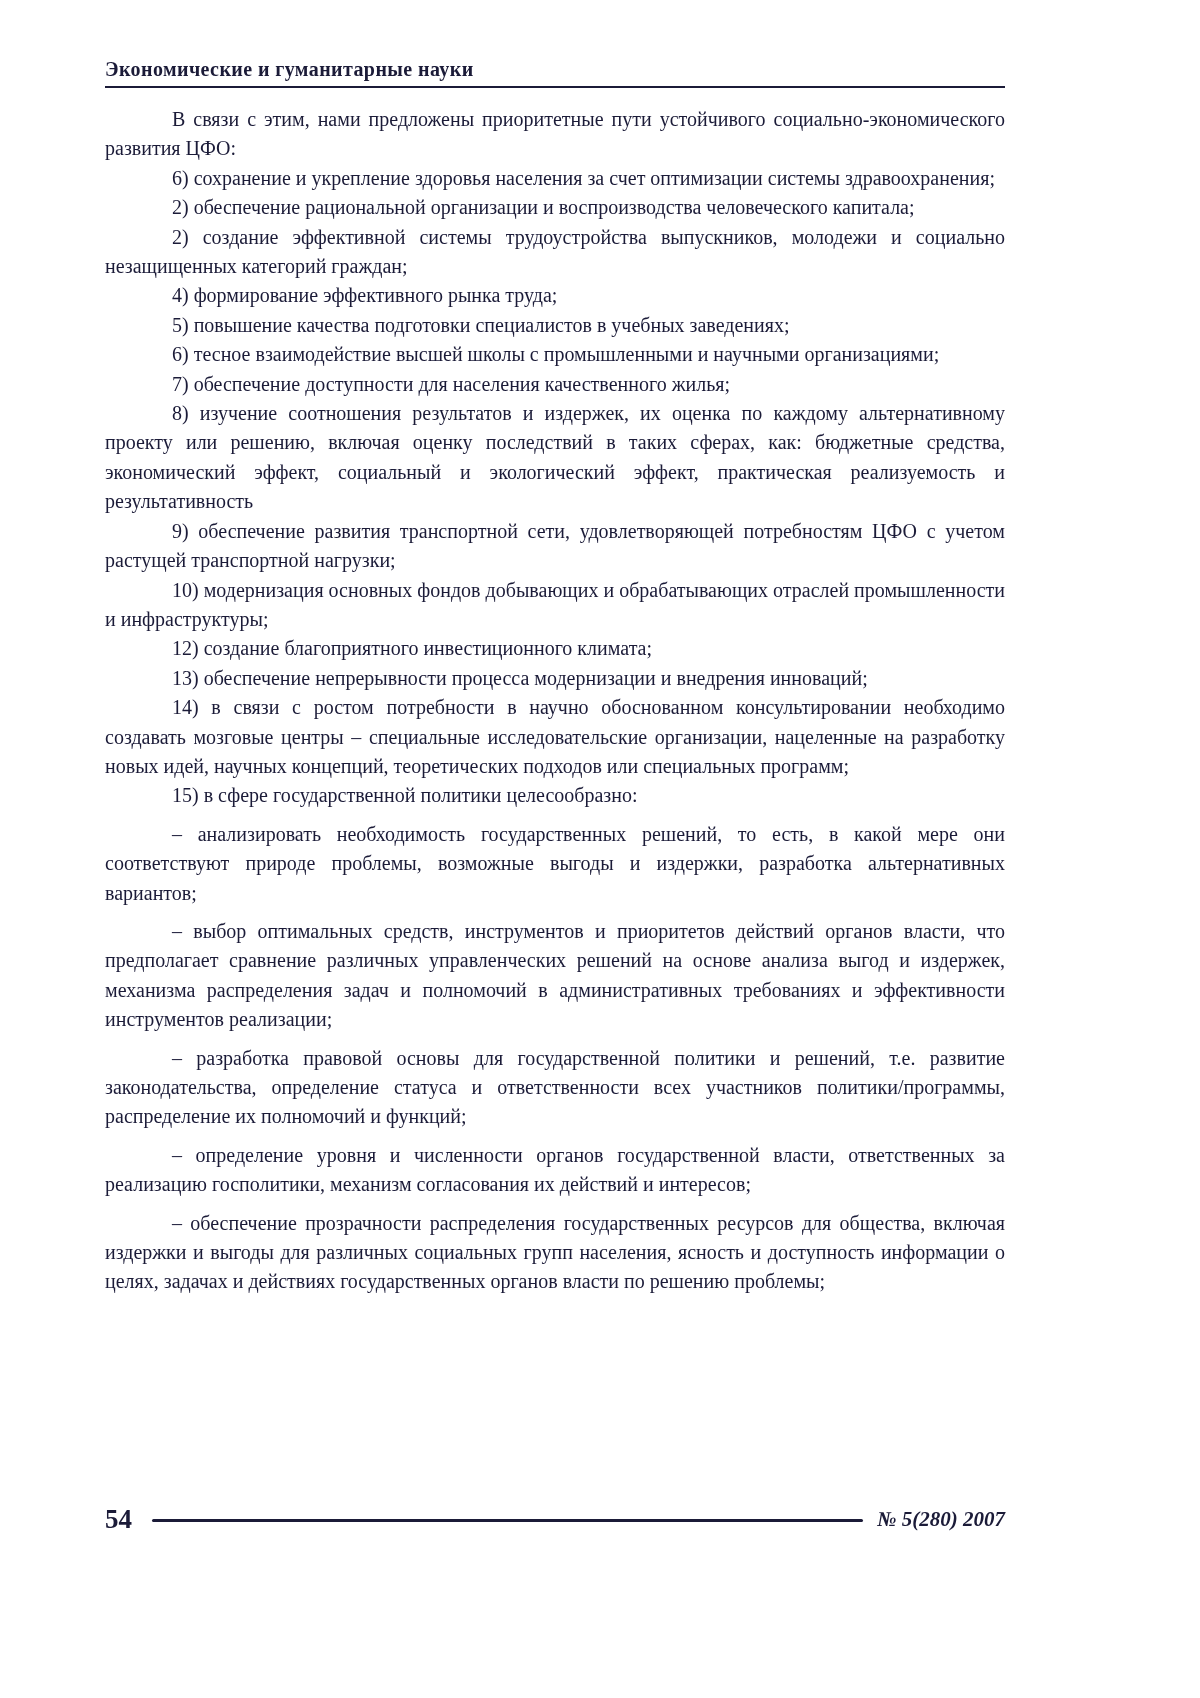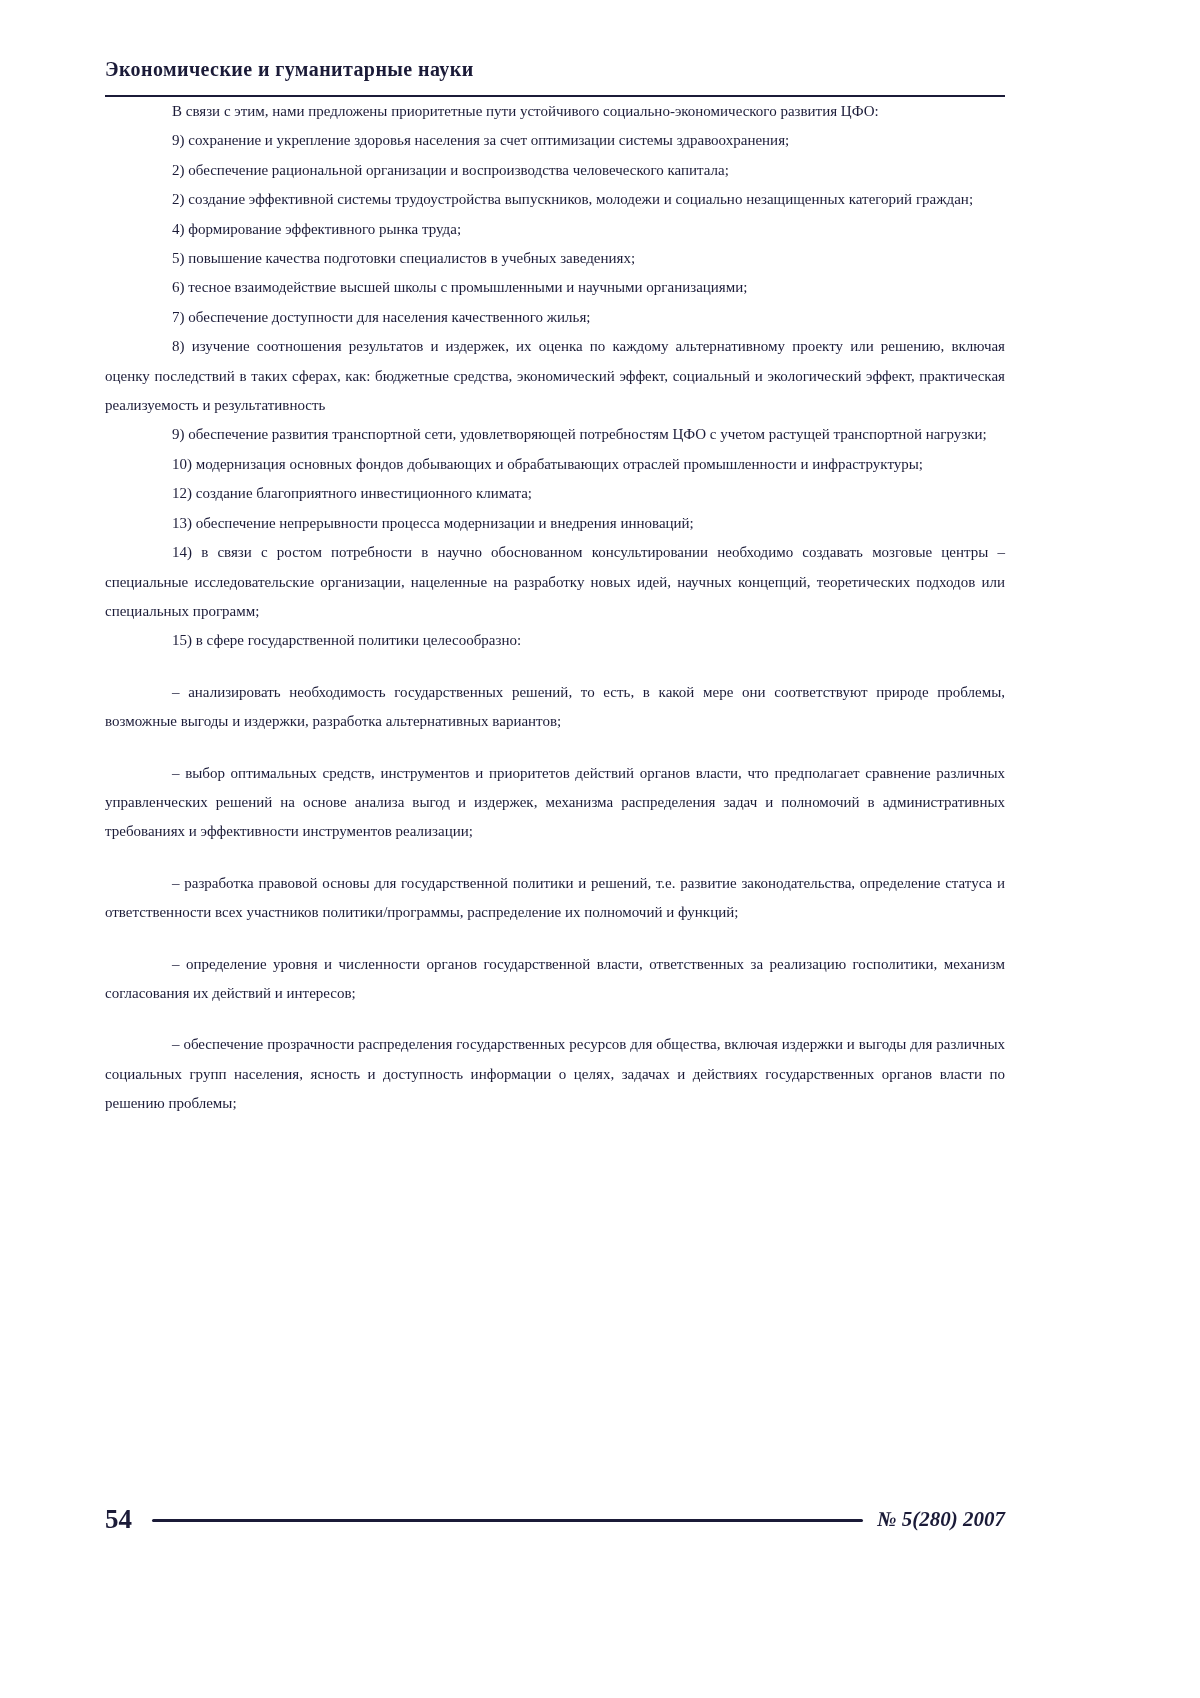--- a/index.html
+++ b/index.html
@@ -17,37 +17,37 @@
     overflow: hidden;
   }
   .content {
     position: absolute;
     left: 105px;
     top: 58px;
     width: 900px;
   }
   .page-header {
     border-bottom: 2.5px solid #1b1b38;
-    padding-bottom: 14px;
-    margin-bottom: 0;
+    padding-bottom: 5px;
+    margin-bottom: 17px;
   }
   .header-title {
     font-weight: bold;
     font-size: 20px;
     letter-spacing: 0.4px;
   }
   .body-text p {
     margin: 0;
-    font-size: 15px;
+    font-size: 20px;
     line-height: 29.4px;
     text-align: justify;
     text-indent: 67px;
   }
   .body-text p.dash {
-    margin-top: 22px;
+    margin-top: 9px;
   }
   .page-footer {
     position: absolute;
     left: 105px;
     width: 900px;
     top: 1504px;
     display: flex;
     align-items: center;
   }
   .page-number {
@@ -76,21 +76,21 @@
 <div class="page">
 
   <div class="content">
 
     <div class="page-header">
       <span class="header-title">Экономические и гуманитарные науки</span>
     </div>
 
     <div class="body-text">
       <p>В связи с этим, нами предложены приоритетные пути устойчивого социально-экономического развития ЦФО:</p>
-      <p>9) сохранение и укрепление здоровья населения за счет оптимизации системы здравоохранения;</p>
+      <p>6) сохранение и укрепление здоровья населения за счет оптимизации системы здравоохранения;</p>
       <p>2) обеспечение рациональной организации и воспроизводства человеческого капитала;</p>
       <p>2) создание эффективной системы трудоустройства выпускников, молодежи и социально незащищенных категорий граждан;</p>
       <p>4) формирование эффективного рынка труда;</p>
       <p>5) повышение качества подготовки специалистов в учебных заведениях;</p>
       <p>6) тесное взаимодействие высшей школы с промышленными и научными организациями;</p>
       <p>7) обеспечение доступности для населения качественного жилья;</p>
       <p>8) изучение соотношения результатов и издержек, их оценка по каждому альтернативному проекту или решению, включая оценку последствий в таких сферах, как: бюджетные средства, экономический эффект, социальный и экологический эффект, практическая реализуемость и результативность</p>
       <p>9) обеспечение развития транспортной сети, удовлетворяющей потребностям ЦФО с учетом растущей транспортной нагрузки;</p>
       <p>10) модернизация основных фондов добывающих и обрабатывающих отраслей промышленности и инфраструктуры;</p>
       <p>12) создание благоприятного инвестиционного климата;</p>

